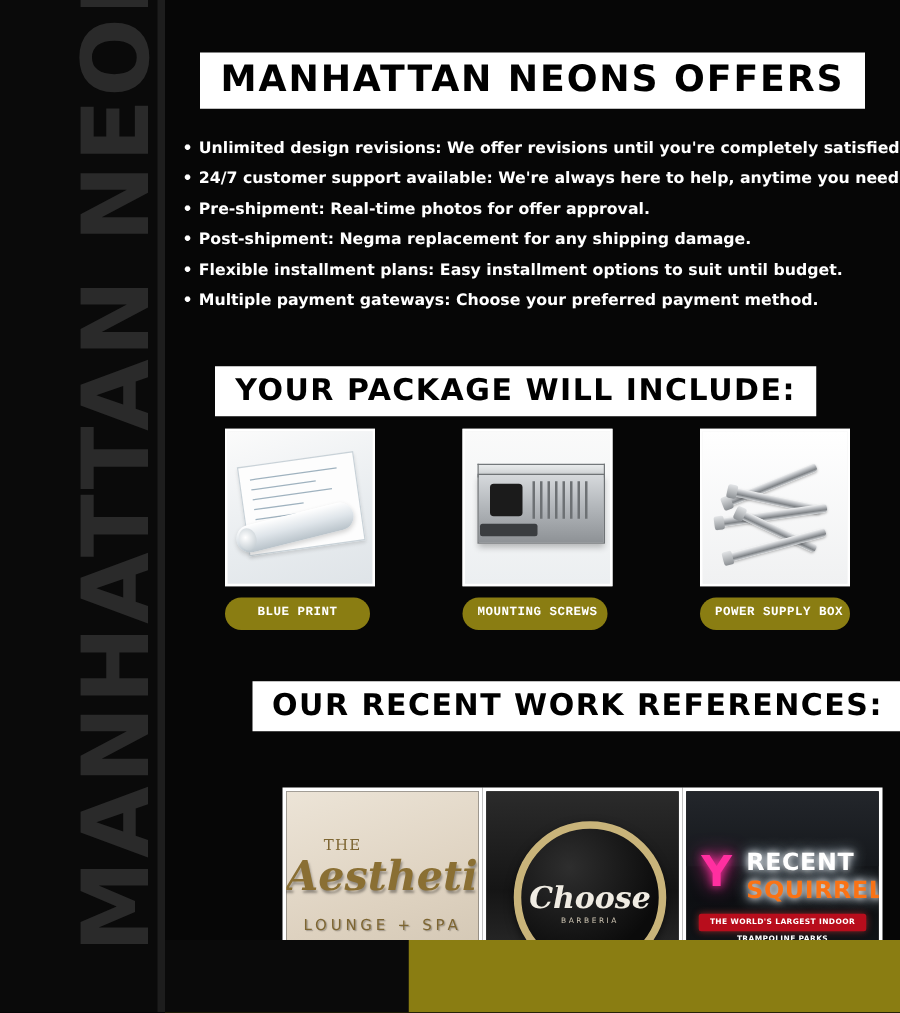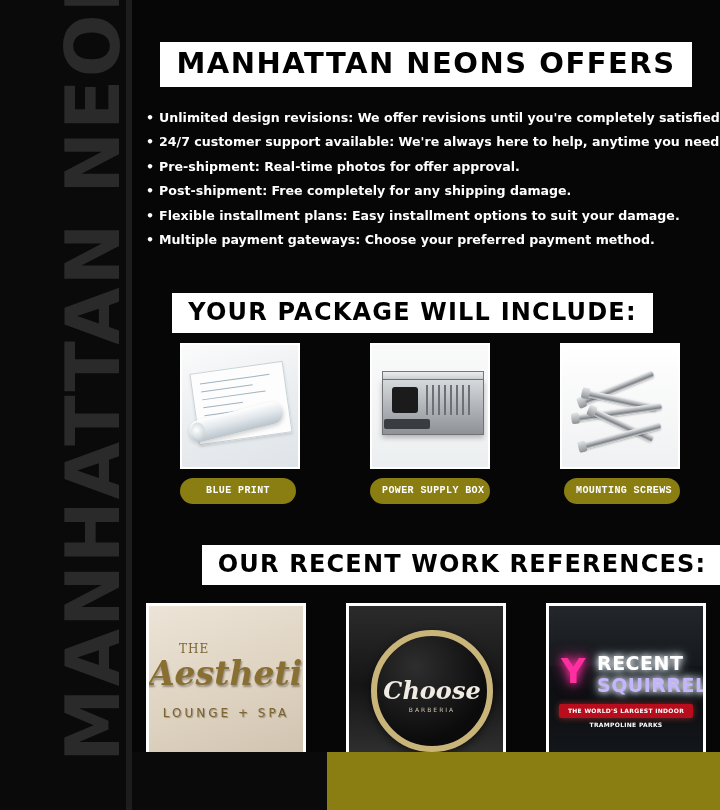--- a/index.html
+++ b/index.html
@@ -246,24 +246,24 @@
     box-sizing: border-box;
   }
   .cap-w1 { width: 116px; }
   .cap-w2 { width: 120px; }
   .cap-w3 { width: 116px; }
 
   
   .refs-row {
     position: absolute;
     left: 14px;
-    top: 603px;
+    top: 630px;
     width: 560px;
     display: flex;
-    justify-content: space-between;
+    justify-content: flex-end;
   }
   .ref-card {
     width: 160px;
     height: 164px;
     border: 3px solid #ffffff;
     box-sizing: border-box;
     overflow: hidden;
     position: relative;
   }
 
@@ -314,21 +314,21 @@
     line-height:1;
   }
   .r3-word1 {
     position:absolute; left:48px; top:48px;
     font-family:"DejaVu Sans", sans-serif; font-weight:bold; font-size:19px; color:#ffffff;
     text-shadow: 0 0 6px #ffffff, 0 0 12px #cfe8ff;
     letter-spacing:0.5px; line-height:1;
   }
   .r3-word2 {
     position:absolute; left:48px; top:70px;
-    font-family:"DejaVu Sans", sans-serif; font-weight:bold; font-size:19px; color:#c4b5fd;
+    font-family:"DejaVu Sans", sans-serif; font-weight:bold; font-size:19px; color:#f97316;
     text-shadow: 0 0 6px #ffffff, 0 0 12px #cfe8ff;
     letter-spacing:0.5px; line-height:1;
   }
   .r3-strip {
     position:absolute; left:10px; top:98px; width:134px; height:14px;
     background:#b80d1c; border-radius:2px;
     box-shadow: 0 0 6px rgba(255,60,60,0.5);
   }
   .r3-strip span {
     display:block; text-align:center; line-height:14px;
@@ -356,24 +356,24 @@
       <li>
         <span class="bullet-dot">•</span><span>Unlimited design revisions: We offer revisions until you're completely satisfied.</span>
       </li>
       <li>
         <span class="bullet-dot">•</span><span>24/7 customer support available: We're always here to help, anytime you need.</span>
       </li>
       <li>
         <span class="bullet-dot">•</span><span>Pre-shipment: Real-time photos for offer approval.</span>
       </li>
       <li>
-        <span class="bullet-dot">•</span><span>Post-shipment: Free completely for any shipping damage.</span>
-      </li>
-      <li>
-        <span class="bullet-dot">•</span><span>Flexible installment plans: Easy installment options to suit your damage.</span>
+        <span class="bullet-dot">•</span><span>Post-shipment: Negma replacement for any shipping damage.</span>
+      </li>
+      <li>
+        <span class="bullet-dot">•</span><span>Flexible installment plans: Easy installment options to suit until budget.</span>
       </li>
       <li>
         <span class="bullet-dot">•</span><span>Multiple payment gateways: Choose your preferred payment method.</span>
       </li>
     </ul>
 
     <div class="banner-row" id="package-heading-row">
       <span class="banner banner-sub">YOUR PACKAGE WILL INCLUDE:</span>
     </div>
 
@@ -441,22 +441,22 @@
                 <div class="screw-head"></div>
               </div>
           </div>
         </div>
       </div>
 
     </div>
 
     <div class="caption-row">
       <div class="caption-pill cap-w1">BLUE PRINT</div>
+      <div class="caption-pill cap-w3">MOUNTING SCREWS</div>
       <div class="caption-pill cap-w2">POWER SUPPLY BOX</div>
-      <div class="caption-pill cap-w3">MOUNTING SCREWS</div>
     </div>
 
     <div class="banner-row" id="references-heading-row">
       <span class="banner banner-sub">OUR RECENT WORK REFERENCES:</span>
     </div>
 
     <div class="refs-row">
 
       <div class="ref-card">
         <div class="r1-bg"></div>

